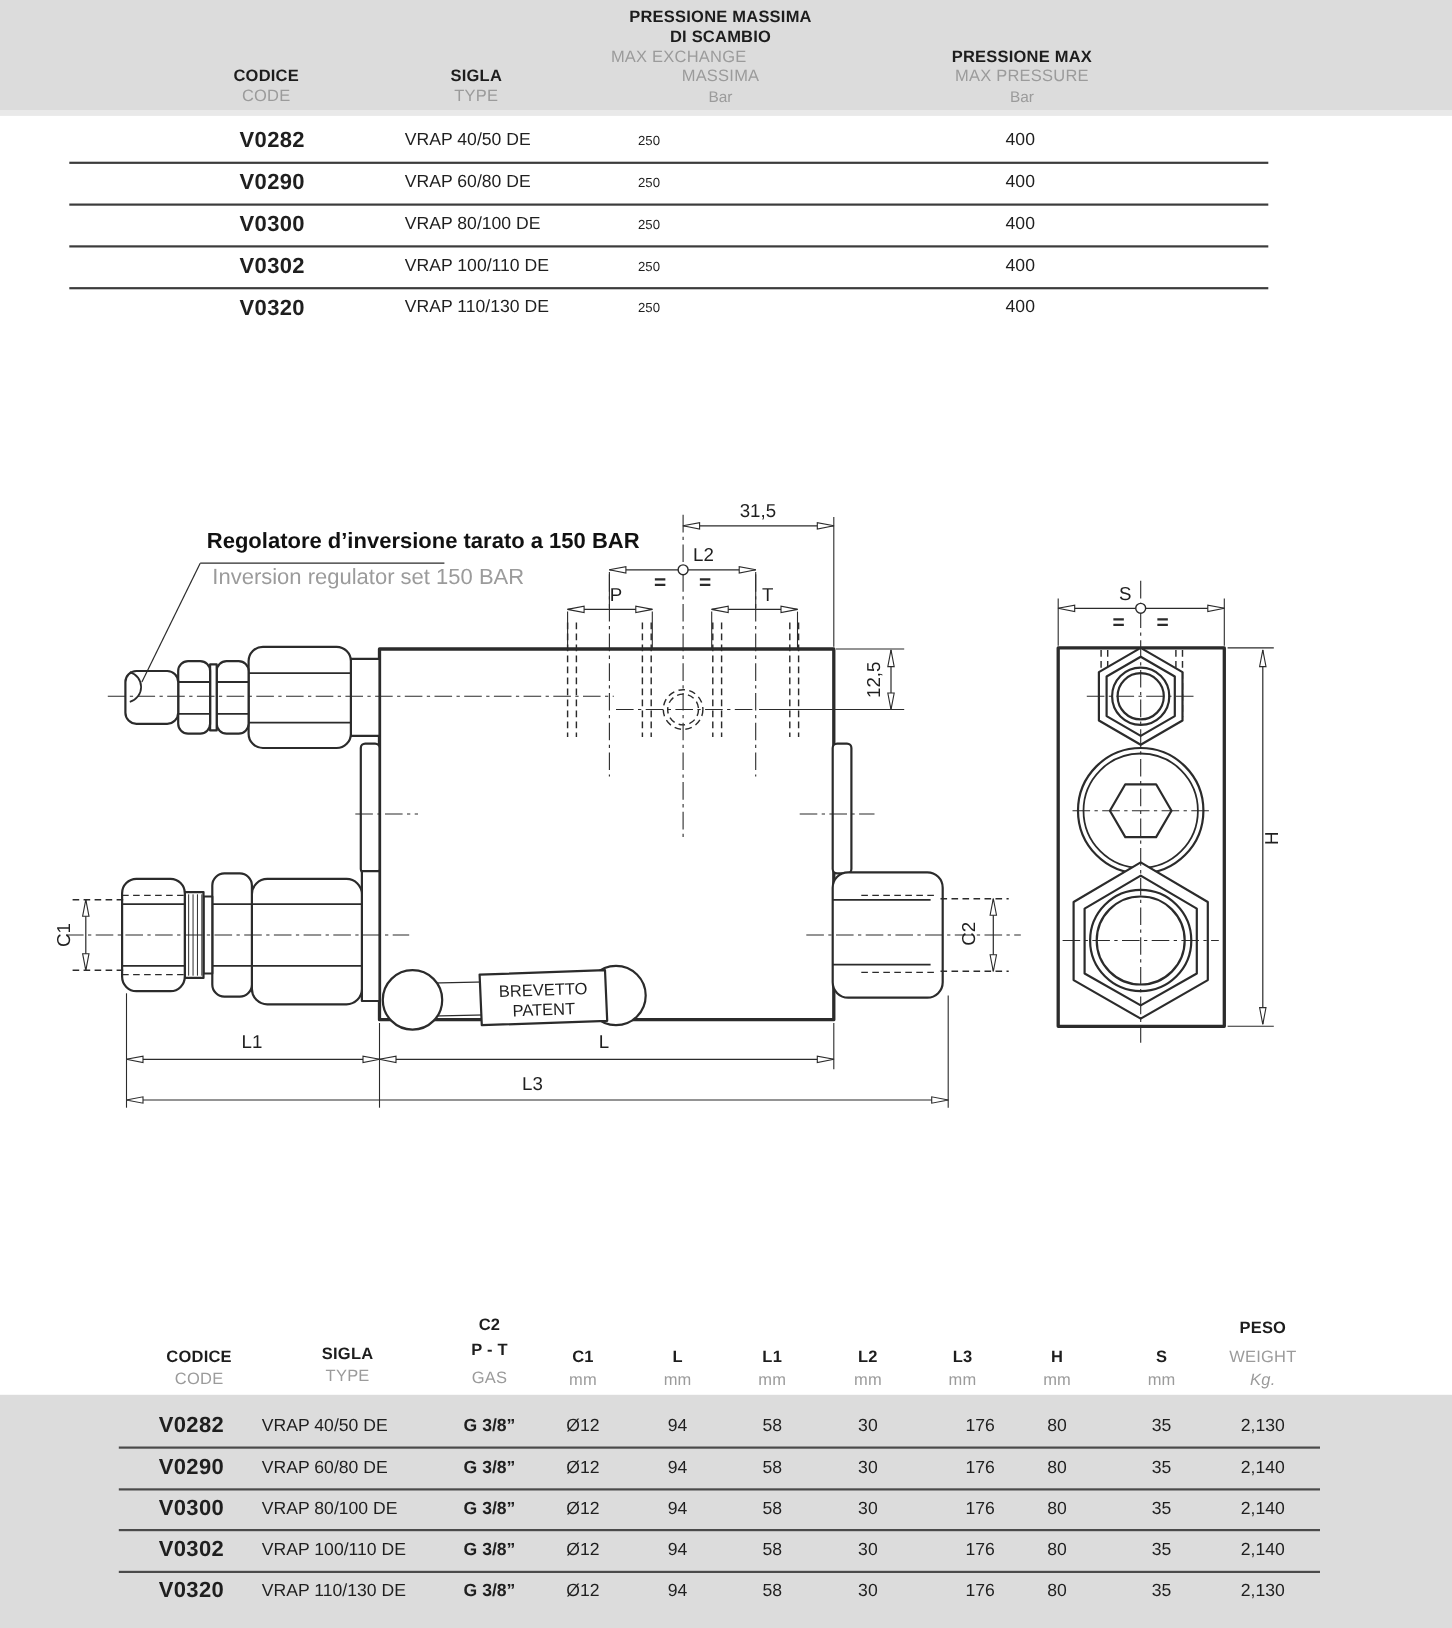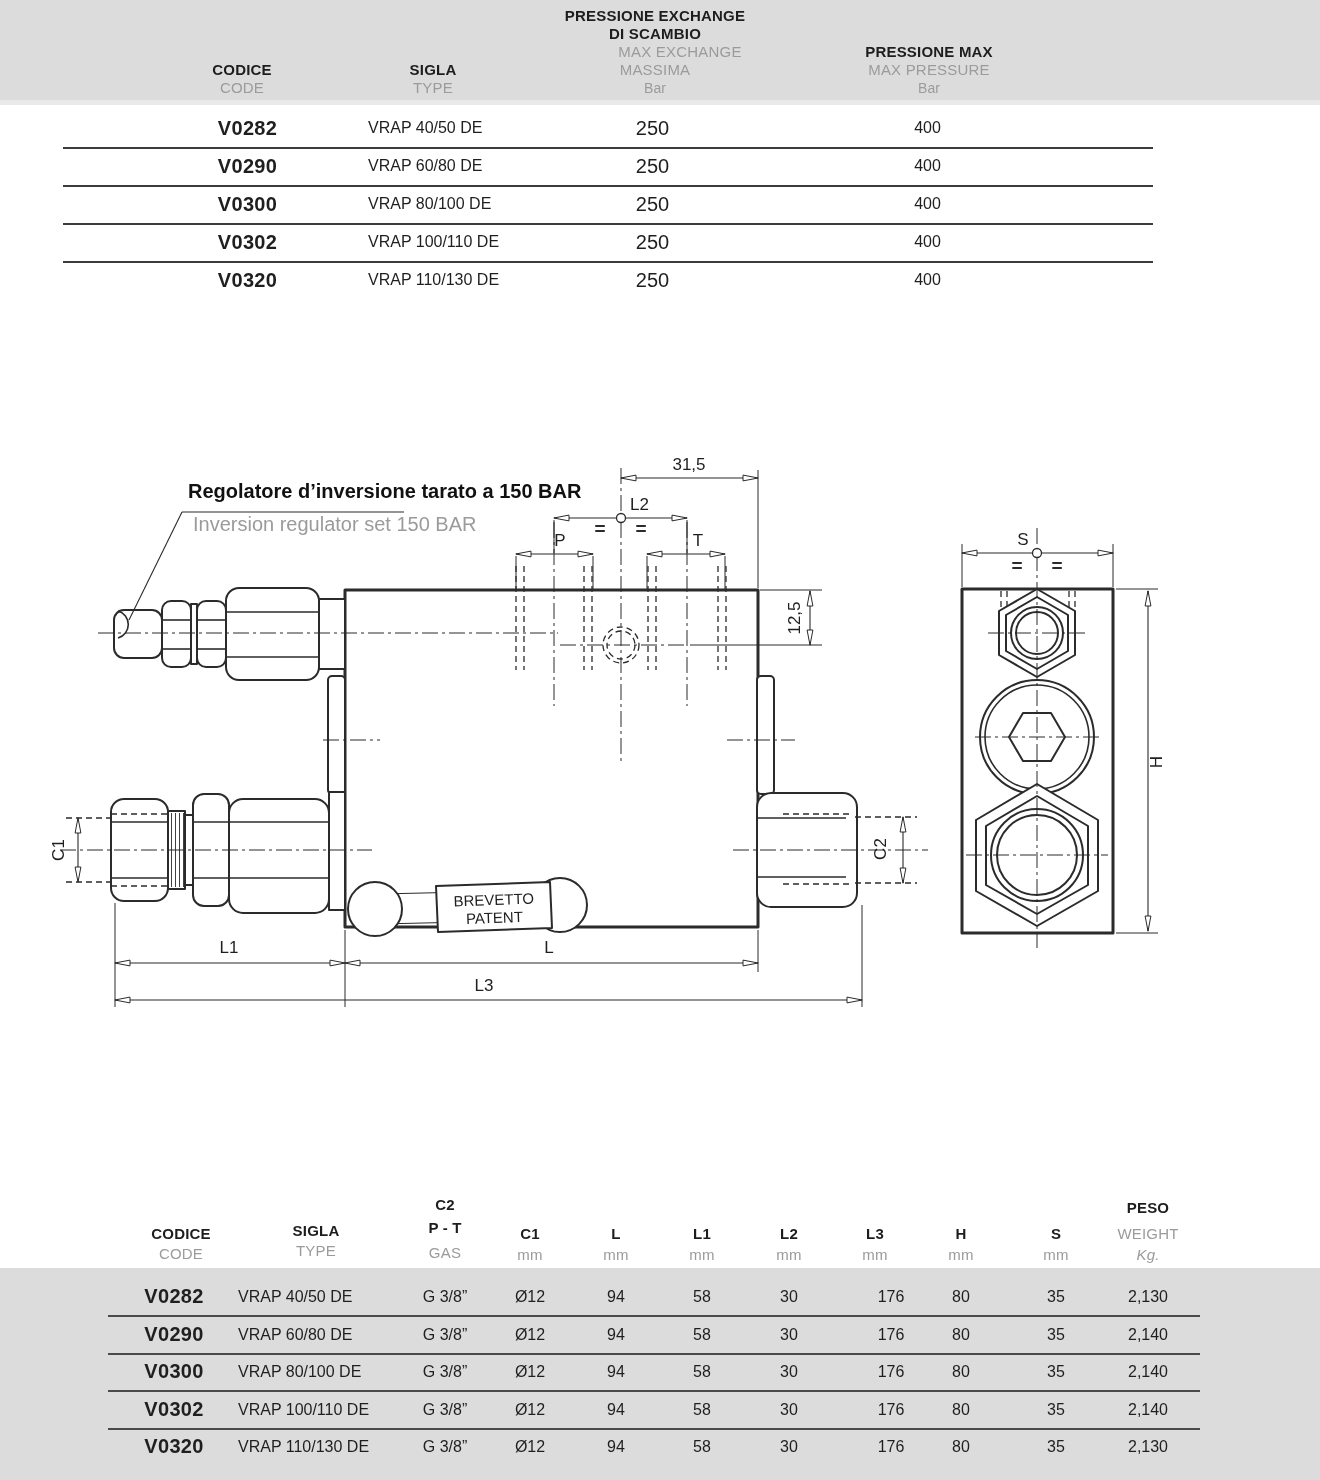--- a/index.html
+++ b/index.html
@@ -11,29 +11,29 @@
   
   .cx{position:absolute;transform:translateX(-50%);white-space:nowrap;}
   .hb{font-size:15px;font-weight:bold;color:#1d1d1d;letter-spacing:.2px;}
   .hg{font-size:15px;color:#9b9b9b;letter-spacing:.2px;}
   .hg2{font-size:14px;color:#9b9b9b;}
   
   .trow{position:absolute;left:0;width:1320px;height:38px;line-height:38px;}
   .tc{position:absolute;height:38px;line-height:38px;}
   .t-code{left:180px;width:135px;text-align:center;font-weight:bold;font-size:20px;letter-spacing:.3px;}
   .t-type{left:368px;width:220px;text-align:left;font-size:16px;}
-  .t-exch{left:580px;width:145px;text-align:center;font-size:20px;}
+  .t-exch{left:580px;width:145px;text-align:left;font-size:12px;}
   .t-max{left:855px;width:145px;text-align:center;font-size:16px;}
   .tsep{position:absolute;left:63px;width:1090px;height:2px;background:#3c3c3c;}
   
   .brow{position:absolute;left:0;width:1320px;height:37px;line-height:37px;}
   .bc{position:absolute;transform:translateX(-50%);height:37px;line-height:37px;font-size:16px;}
   .b-code{left:174px;font-weight:bold;font-size:20px;letter-spacing:.3px;}
   .b-type{left:238px;transform:none;font-size:16px;}
-  .b-c2{left:445px;} .b-c1{left:530px;} .b-l{left:616px;text-align:center;} .b-l1{left:702px;}
+  .b-c2{left:445px;font-weight:bold;} .b-c1{left:530px;} .b-l{left:616px;text-align:center;} .b-l1{left:702px;}
   .b-l2{left:789px;} .b-l3{left:875px;margin-left:16px;} .b-h{left:961px;} .b-s{left:1056px;} .b-peso{left:1148px;}
   .bsep{position:absolute;left:108px;width:1092px;height:2px;background:#4a4a4a;}
   
   svg{position:absolute;left:0;top:430px;}
   .o{stroke:#2b2b2b;stroke-width:2;fill:#ffffff;stroke-linejoin:round;}
   .o3{stroke:#2b2b2b;stroke-width:3;fill:#ffffff;stroke-linejoin:round;}
   .ifl{stroke:#2b2b2b;stroke-width:1.6;fill:none;}
   .cl{stroke:#2b2b2b;stroke-width:1;fill:none;stroke-dasharray:16 4 3 4;}
   .dsh{stroke:#2b2b2b;stroke-width:1.3;fill:none;stroke-dasharray:6 4;}
   .dim{stroke:#2b2b2b;stroke-width:1.1;fill:none;}
@@ -49,23 +49,23 @@
 </head>
 <body>
 
 <div class="page">
 
   <div class="band-top">
     <span class="cx hb" style="left:242px;top:61px;">CODICE</span>
     <span class="cx hg" style="left:242px;top:79px;">CODE</span>
     <span class="cx hb" style="left:433px;top:61px;">SIGLA</span>
     <span class="cx hg" style="left:433px;top:79px;">TYPE</span>
-    <span class="cx hb" style="left:655px;top:7px;">PRESSIONE EXCHANGE</span>
+    <span class="cx hb" style="left:655px;top:7px;">PRESSIONE MASSIMA</span>
     <span class="cx hb" style="left:655px;top:25px;">DI SCAMBIO</span>
-    <span class="cx hg" style="left:680px;top:43px;">MAX EXCHANGE</span>
+    <span class="cx hg" style="left:617px;top:43px;">MAX EXCHANGE</span>
     <span class="cx hg" style="left:655px;top:61px;">MASSIMA</span>
     <span class="cx hg2" style="left:655px;top:80px;">Bar</span>
     <span class="cx hb" style="left:929px;top:43px;">PRESSIONE MAX</span>
     <span class="cx hg" style="left:929px;top:61px;">MAX PRESSURE</span>
     <span class="cx hg2" style="left:929px;top:80px;">Bar</span>
   </div>
 
   <div class="trow" style="top:109px;">
     <span class="tc t-code">V0282</span>
     <span class="tc t-type">VRAP 40/50 DE</span>

